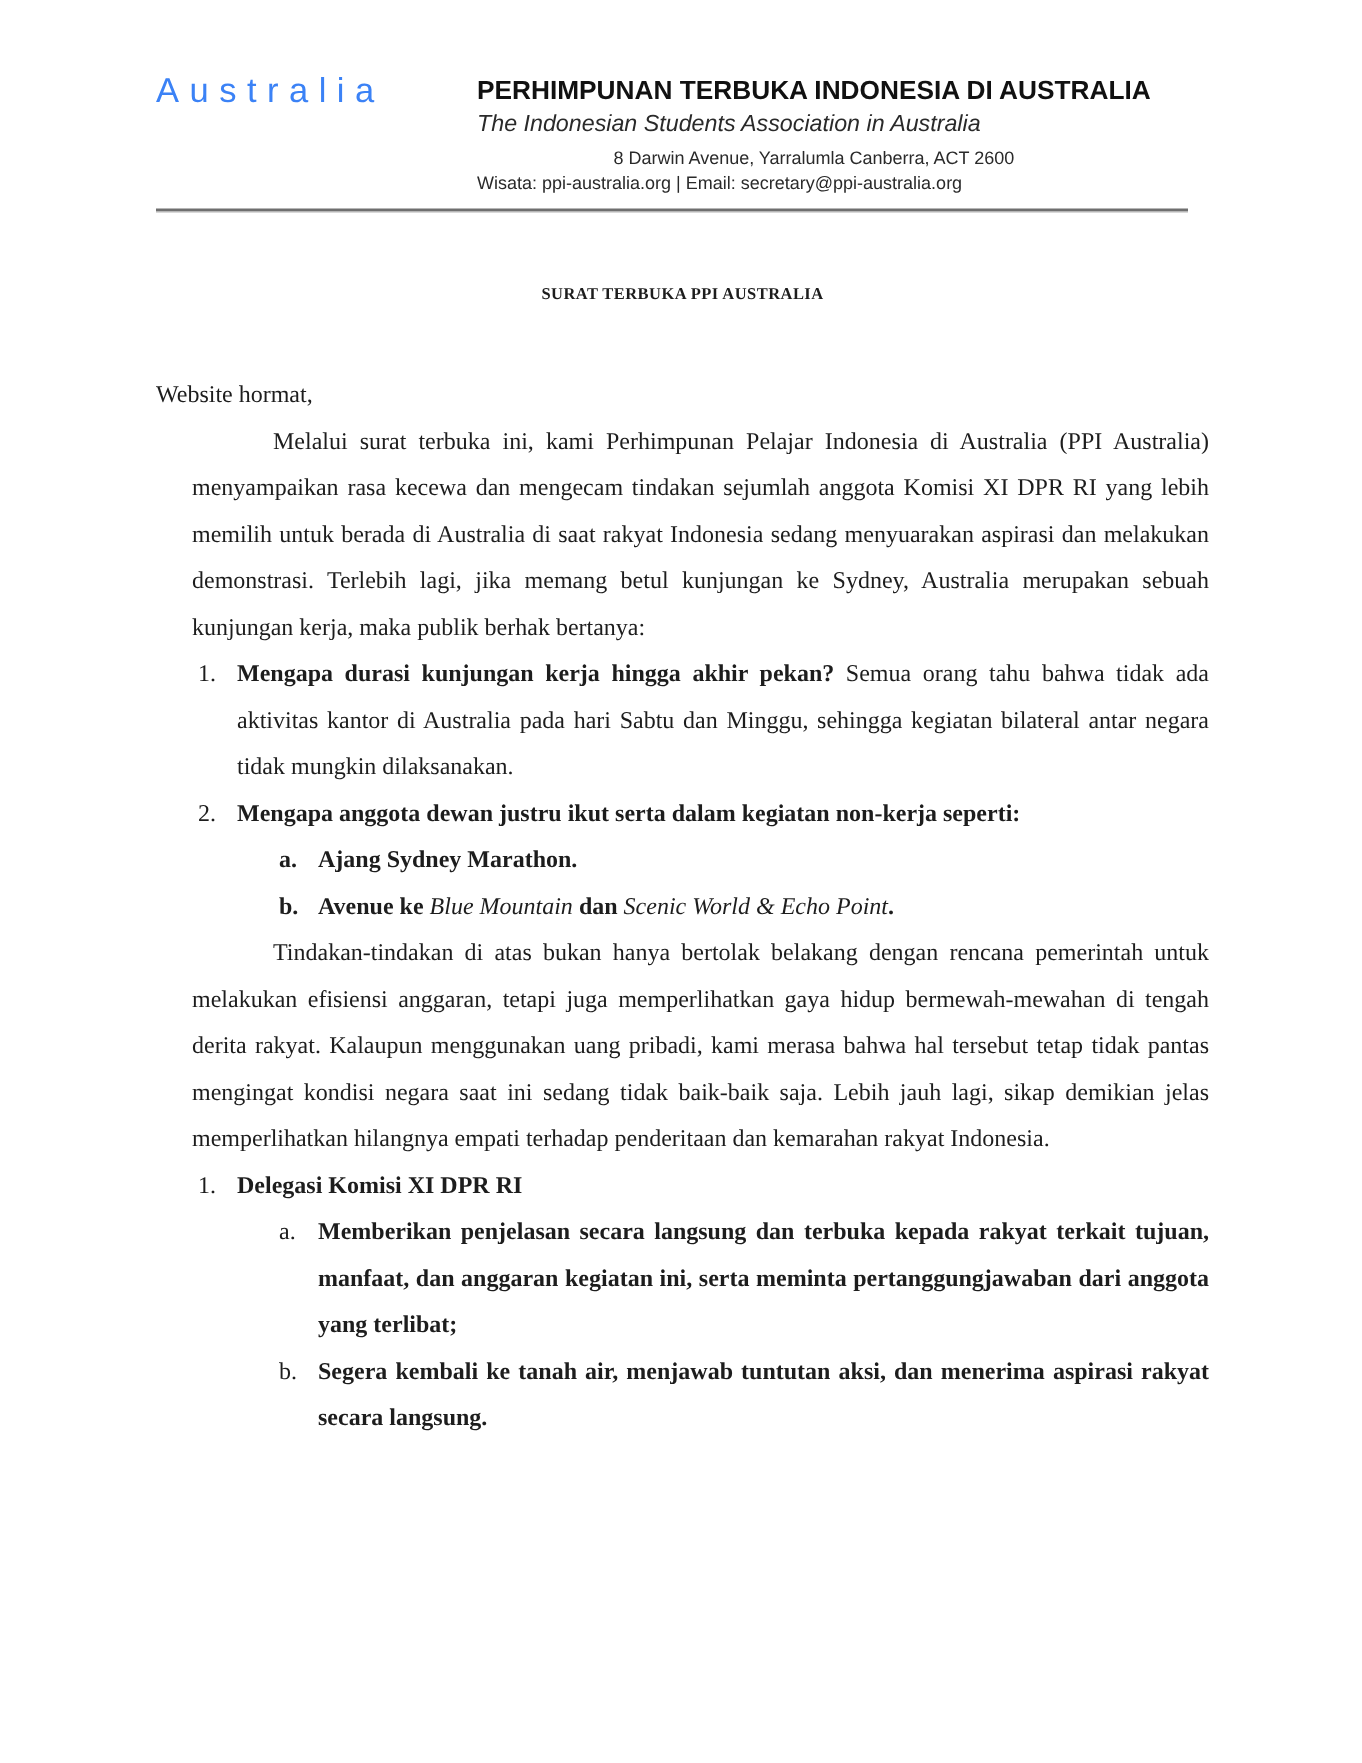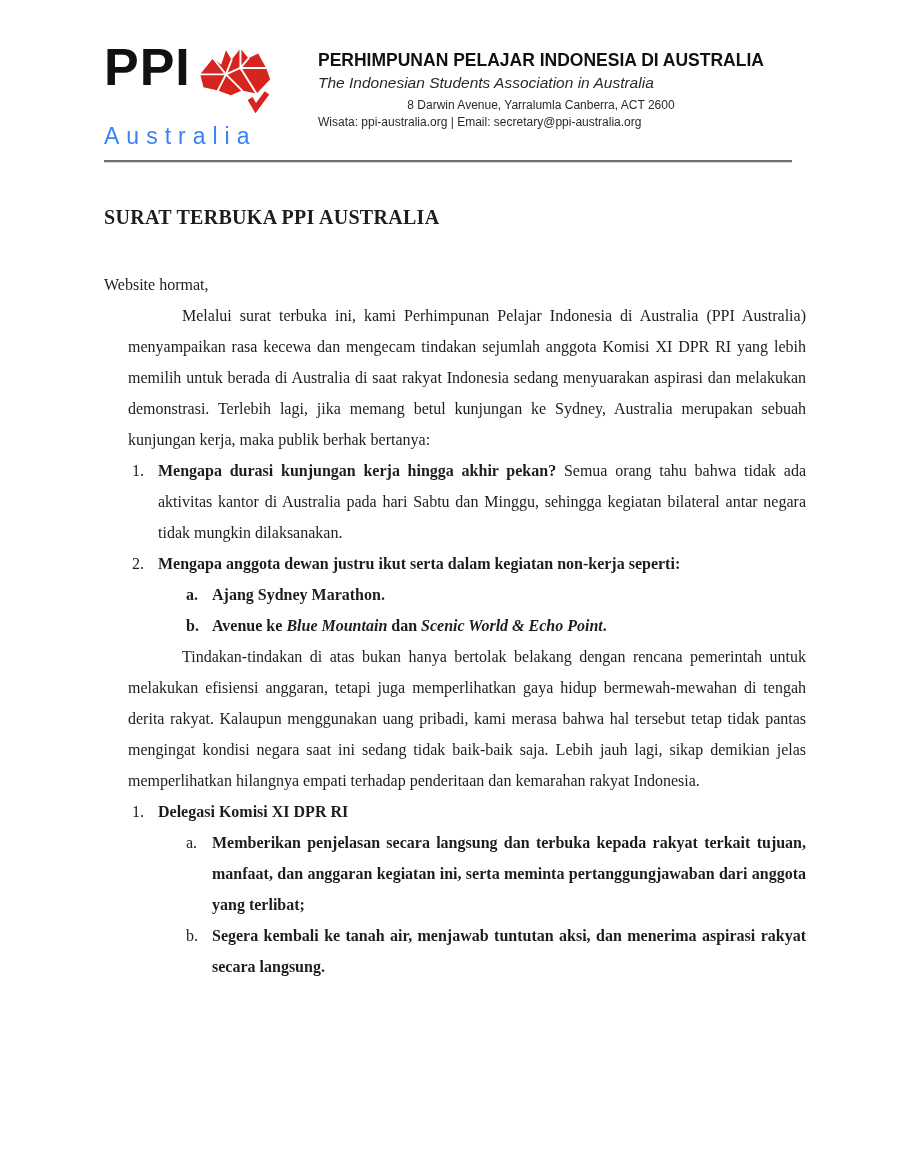--- a/index.html
+++ b/index.html
@@ -80,67 +80,48 @@
   }
 
   
   .content {
     padding: 0 102px 0 104px;
     font-size: 16px;
     line-height: 31px;
   }
   .title {
     margin-top: 40px;
-    text-align: left;
-    font-size: 20px;
+    text-align: center;
+    font-size: 11px;
     font-weight: bold;
     letter-spacing: 0.3px;
   }
   .salutation { margin-top: 36px; }
   .para { text-align: justify; text-indent: 54px; margin-left: 24px; }
   .b { font-weight: bold; }
-  .bi { font-weight: bold; font-style: italic; }
+  .bi { font-weight: normal; font-style: italic; }
 
   .li { display: flex; }
   .li-l1 { padding-left: 28px; }
   .li-l2 { padding-left: 82px; }
   .marker { flex: none; width: 26px; }
   .marker-bold { font-weight: bold; }
   .li-body { flex: 1 1 auto; text-align: justify; }
 </style>
 </head>
 <body>
 
 <div class="page">
 
   <header class="letterhead">
     <div class="logo">
-      <div class="logo-row">
-        <span class="logo-ppi">PPI</span>
-        <svg class="logo-map" viewBox="0 0 100 92" xmlns="http://www.w3.org/2000/svg" aria-hidden="true">
-          <polygon points="8,34 24,14 34,22 40,4 47,16 58,2 68,14 80,8 90,26 95,40 78,58 60,54 46,60 30,54 12,50" fill="#d6251f"></polygon>
-          <g stroke="#ffffff" stroke-width="2.4" fill="none" stroke-linecap="round">
-            <path d="M24,14 L40,34"></path>
-            <path d="M40,34 L47,16"></path>
-            <path d="M40,34 L58,26"></path>
-            <path d="M58,2 L58,26"></path>
-            <path d="M58,26 L68,14"></path>
-            <path d="M58,26 L90,26"></path>
-            <path d="M40,34 L30,54"></path>
-            <path d="M40,34 L60,54"></path>
-            <path d="M58,26 L78,58"></path>
-            <path d="M8,34 L40,34"></path>
-          </g>
-          <path d="M70,64 L77,76 L91,57" stroke="#d6251f" stroke-width="7" fill="none" stroke-linejoin="miter"></path>
-        </svg>
-      </div>
       <div class="logo-sub">Australia</div>
     </div>
     <div class="org-block">
-      <div class="org-name">PERHIMPUNAN PELAJAR INDONESIA DI AUSTRALIA</div>
+      <div class="org-name">PERHIMPUNAN TERBUKA INDONESIA DI AUSTRALIA</div>
       <div class="org-name-en">The Indonesian Students Association in Australia</div>
       <div class="org-address">8 Darwin Avenue, Yarralumla Canberra, ACT 2600</div>
       <div class="org-contact">Wisata: ppi-australia.org | Email: secretary@ppi-australia.org</div>
     </div>
   </header>
 
   <hr class="rule">
 
   <main class="content">
     <h1 class="title">SURAT TERBUKA PPI AUSTRALIA</h1>

